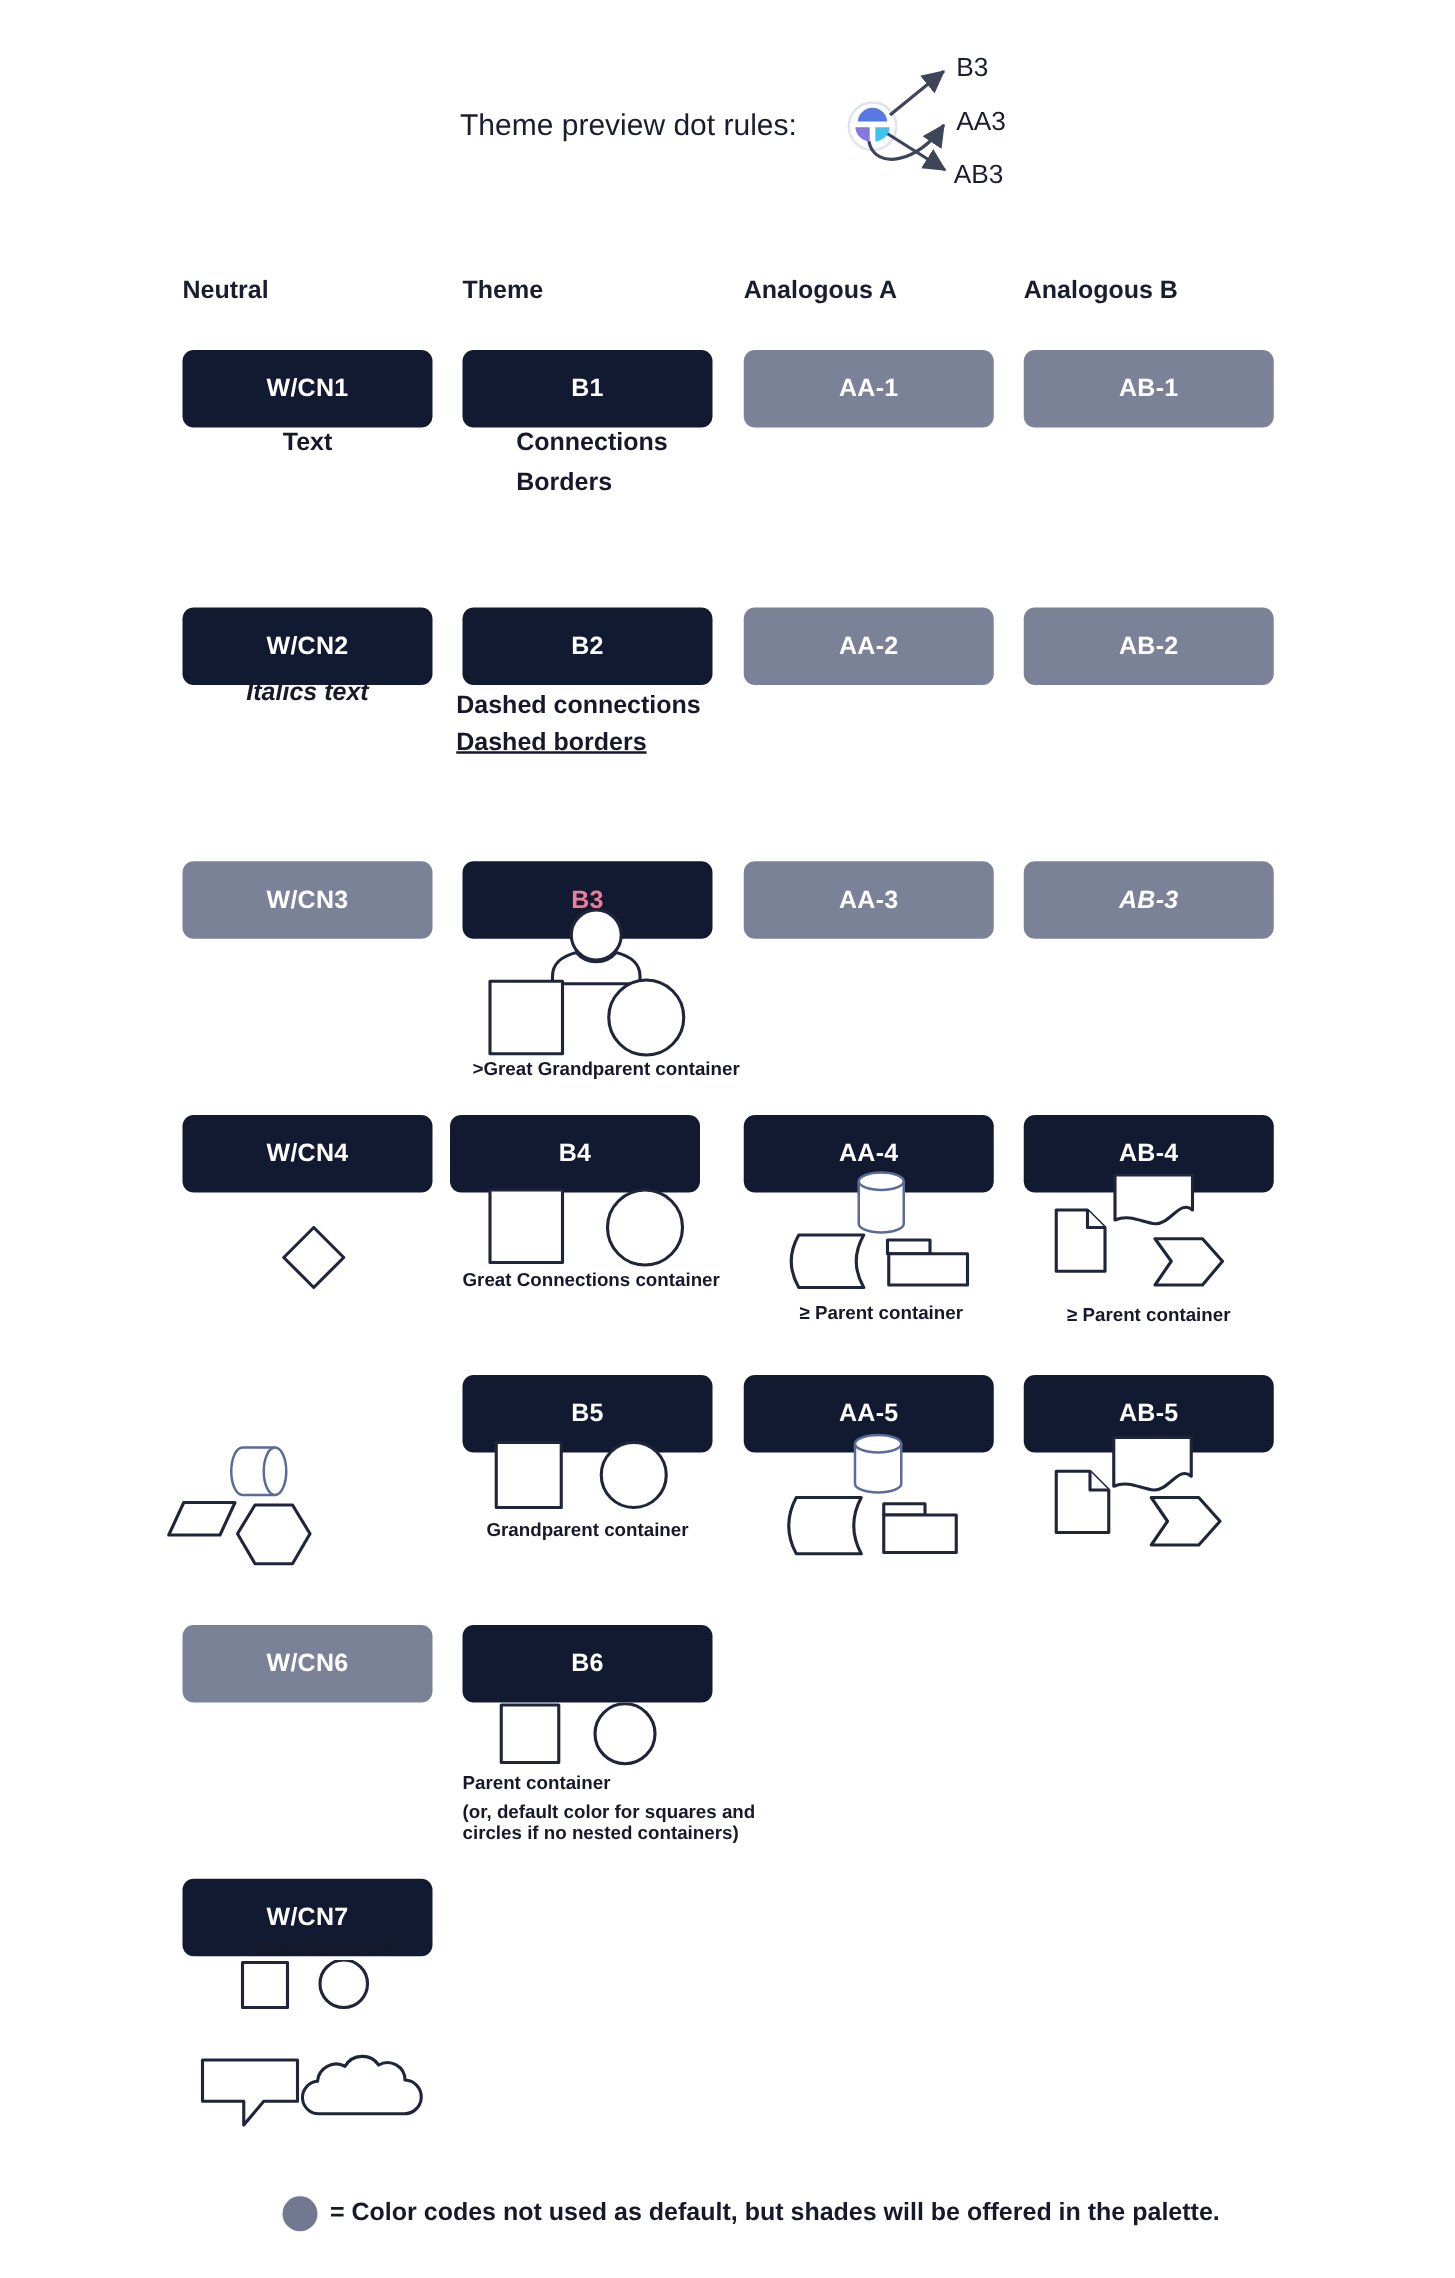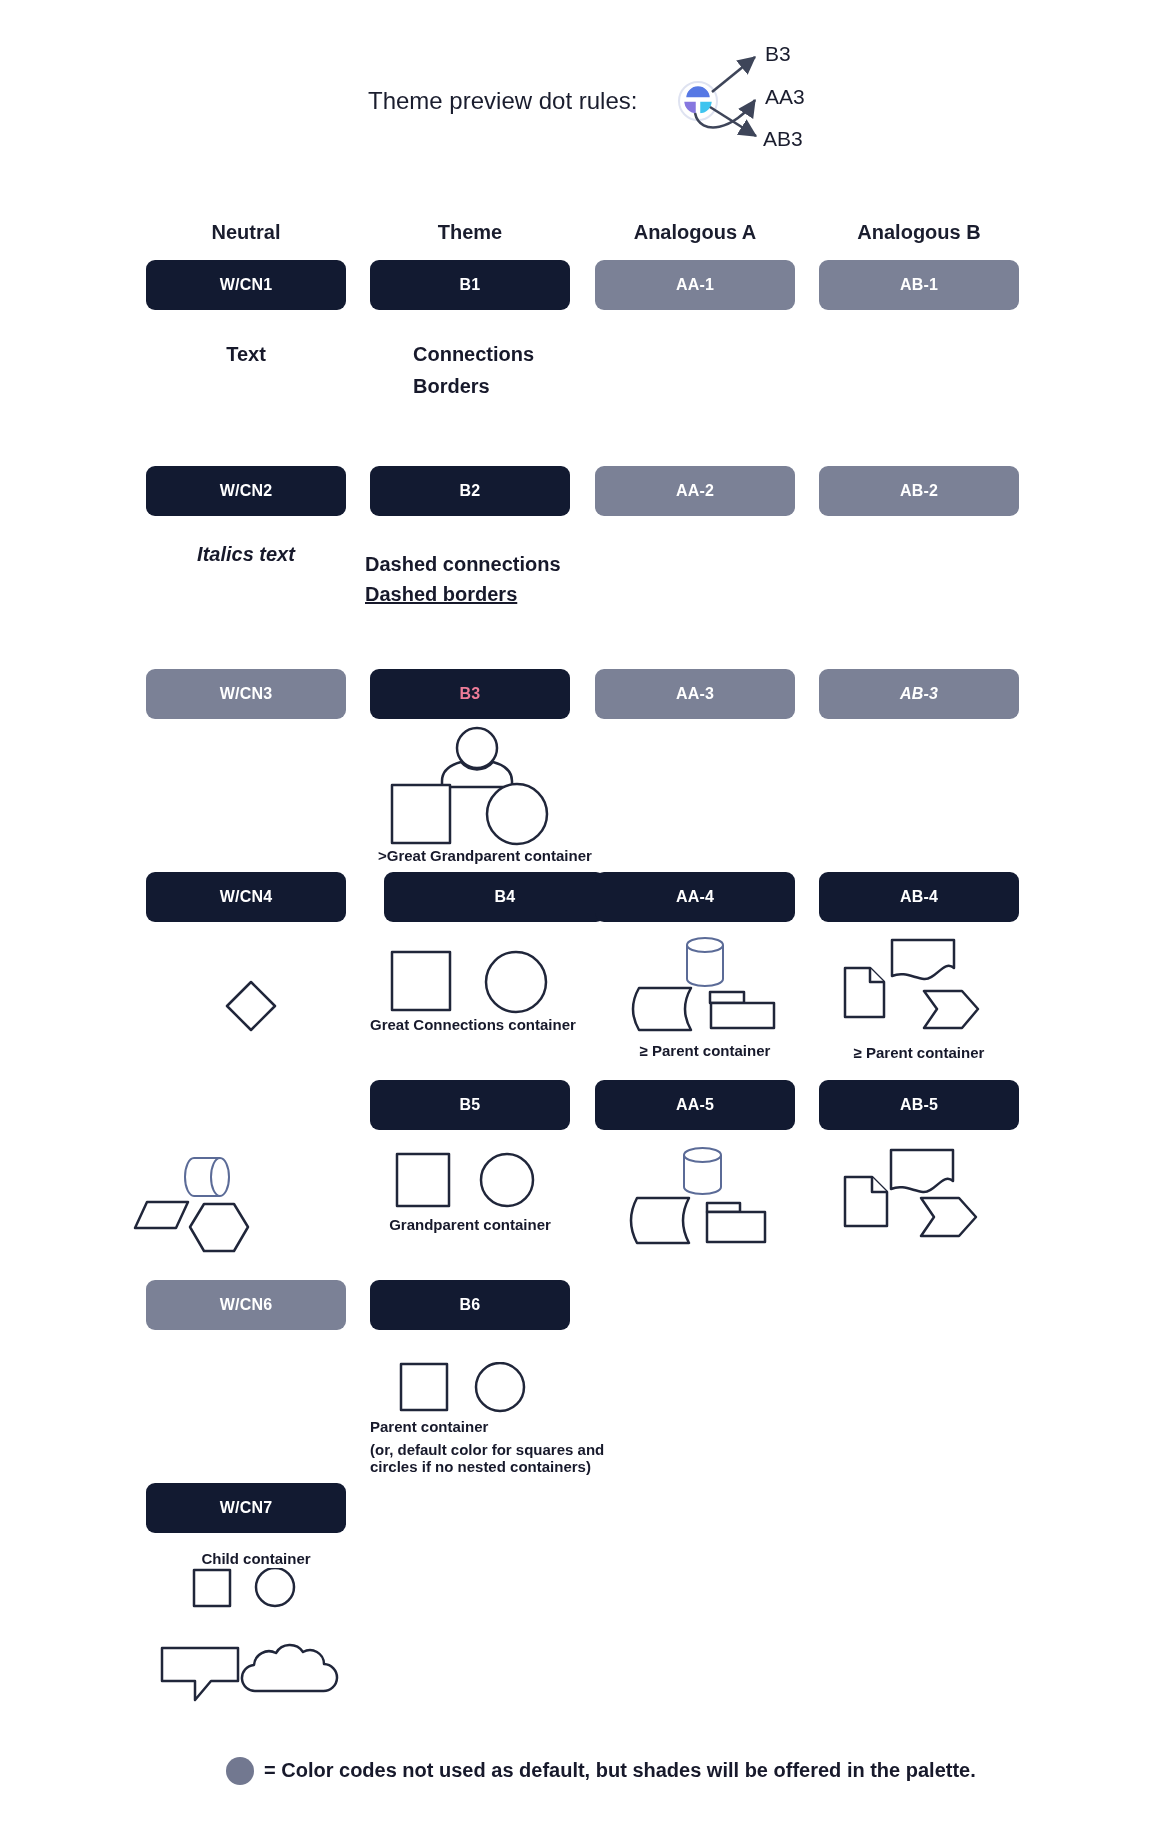--- a/index.html
+++ b/index.html
@@ -2,25 +2,25 @@
 <html><head>
 <meta charset="utf-8">
 <style>
   html,body{margin:0;padding:0;background:#ffffff;}
   .canvas{
     position:relative;width:1164px;height:1822px;background:#ffffff;overflow:hidden;
     font-family:"Liberation Sans","DejaVu Sans",sans-serif;color:#1a1d2e;
   }
   .abs{position:absolute;}
   .page-title{font-size:24px;font-weight:400;color:#1a1d2e;white-space:nowrap;}
-  .hdr{position:absolute;width:200px;text-align:center;font-weight:700;font-size:20px;color:#1a1d2e;}
+  .hdr{position:absolute;width:200px;text-align:left;font-weight:700;font-size:20px;color:#1a1d2e;}
   .pill{
-    position:absolute;width:200px;height:50px;border-radius:9px;
+    position:absolute;width:200px;height:62px;border-radius:9px;
     display:flex;align-items:center;justify-content:center;
-    color:#ffffff;font-weight:700;font-size:16px;letter-spacing:.2px;
+    color:#ffffff;font-weight:700;font-size:20px;letter-spacing:.2px;margin-top:20px;
   }
   .pill.dark{background:#121a31;}
   .pill.gray{background:#7b8196;}
   .pill.pink-text{color:#ee7d99;}
   .cap{position:absolute;font-weight:700;font-size:15px;color:#17192b;white-space:nowrap;text-align:center;}
   .cap.center{width:200px;text-align:center;}
   .lbl{position:absolute;font-weight:700;font-size:20px;color:#17192b;white-space:nowrap;}
   .lbl.center{width:200px;text-align:center;}
   .italic{font-style:italic;}
   svg .shape{fill:#ffffff;stroke:#20263a;stroke-width:2.5;stroke-linejoin:round;}
@@ -85,21 +85,21 @@
 
   <svg class="abs" style="left:370px;top:725px;" width="220" height="125" viewBox="0 0 220 125">
     <circle class="shape" cx="107" cy="23" r="20"></circle>
     <path class="shape" d="M72,62 L72,56 C72,45 80,40 91,37 A21,21 0 0 0 123,37 C134,40 142,45 142,56 L142,62 Z"></path>
     <rect class="shape" x="22" y="60" width="58" height="58"></rect>
     <circle class="shape" cx="147" cy="89" r="30"></circle>
   </svg>
   <div class="cap" style="left:378px;top:847px;">&gt;Great Grandparent container</div>
 
   <div class="pill dark" style="left:146px;top:872px;">W/CN4</div>
-  <div class="pill dark" style="left:384px;top:872px;padding-left:21px;">B4</div>
+  <div class="pill dark" style="left:360px;top:872px;">B4</div>
   <div class="pill dark" style="left:595px;top:872px;">AA-4</div>
   <div class="pill dark" style="left:819px;top:872px;">AB-4</div>
 
   <svg class="abs" style="left:221px;top:980px;" width="60" height="54" viewBox="0 0 60 54">
     <polygon class="shape" points="30,2 54,26 30,50 6,26"></polygon>
   </svg>
 
   <svg class="abs" style="left:390px;top:950px;" width="160" height="64" viewBox="0 0 160 64">
     <rect class="shape" x="2" y="2" width="58" height="58"></rect>
     <circle class="shape" cx="126" cy="32" r="30"></circle>

